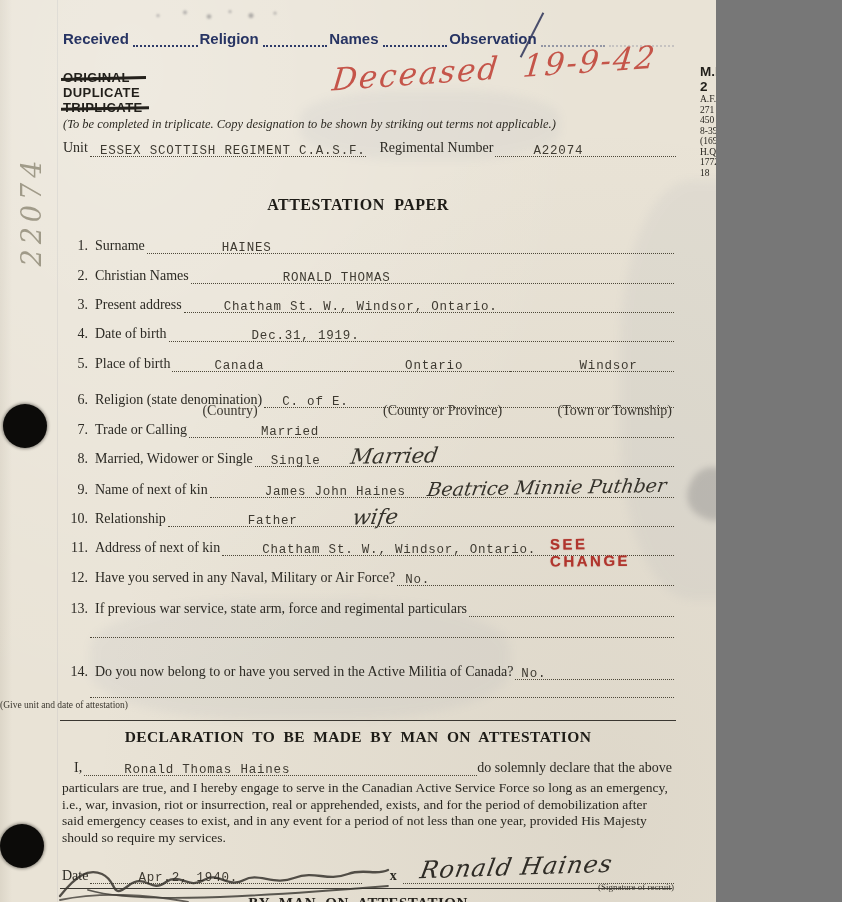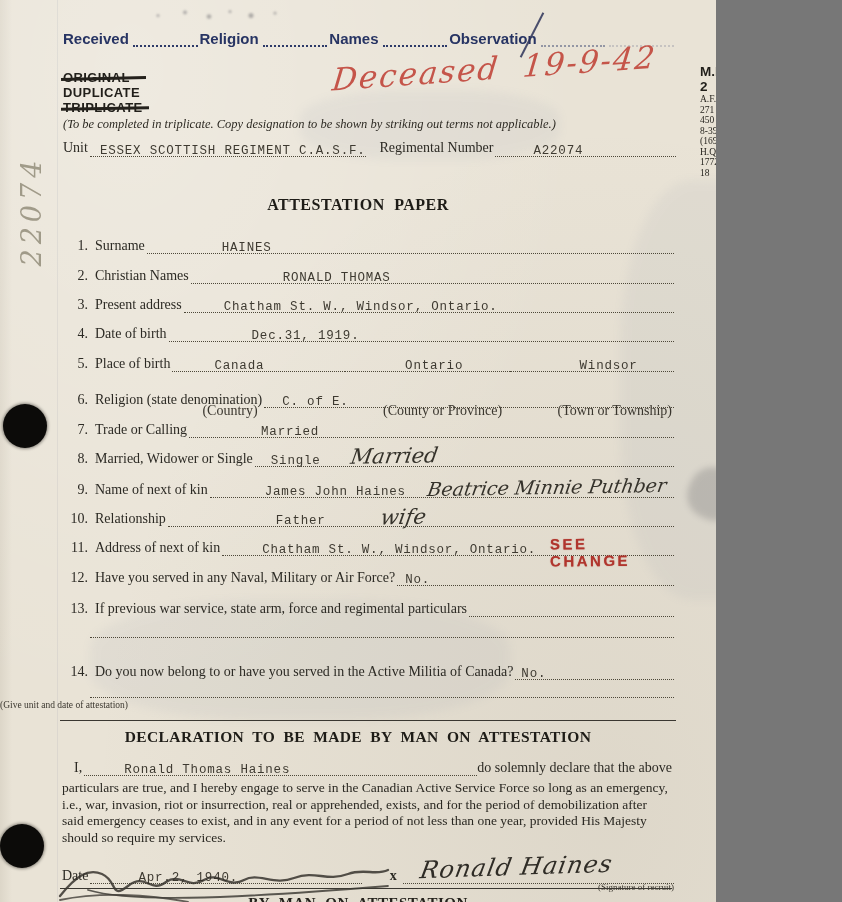--- a/index.html
+++ b/index.html
@@ -246,21 +246,21 @@
     <span class="leader">
       <span class="typed" style="margin-left:55px">James John Haines</span>
       <span class="hw" style="font-size:19px;margin-left:22px;top:1px">Beatrice Minnie Puthber</span>
     </span>
   </div>
 
   <div class="item" style="top:507px">
     <span class="num">10.</span>
     <span class="lbl">Relationship</span>
     <span class="leader">
-      <span class="typed" style="margin-left:108px">Father</span>
+      <span class="typed" style="margin-left:80px">Father</span>
       <span class="hw" style="font-size:21px;margin-left:55px;top:3px">wife</span>
     </span>
   </div>
 
   <div class="item" style="top:536px">
     <span class="num">11.</span>
     <span class="lbl">Address of next of kin</span>
     <span class="leader">
       <span class="typed" style="margin-left:40px">Chatham St. W., Windsor, Ontario.</span>
       <span class="stamp" style="left:328px;top:-3px">SEE CHANGE</span>

